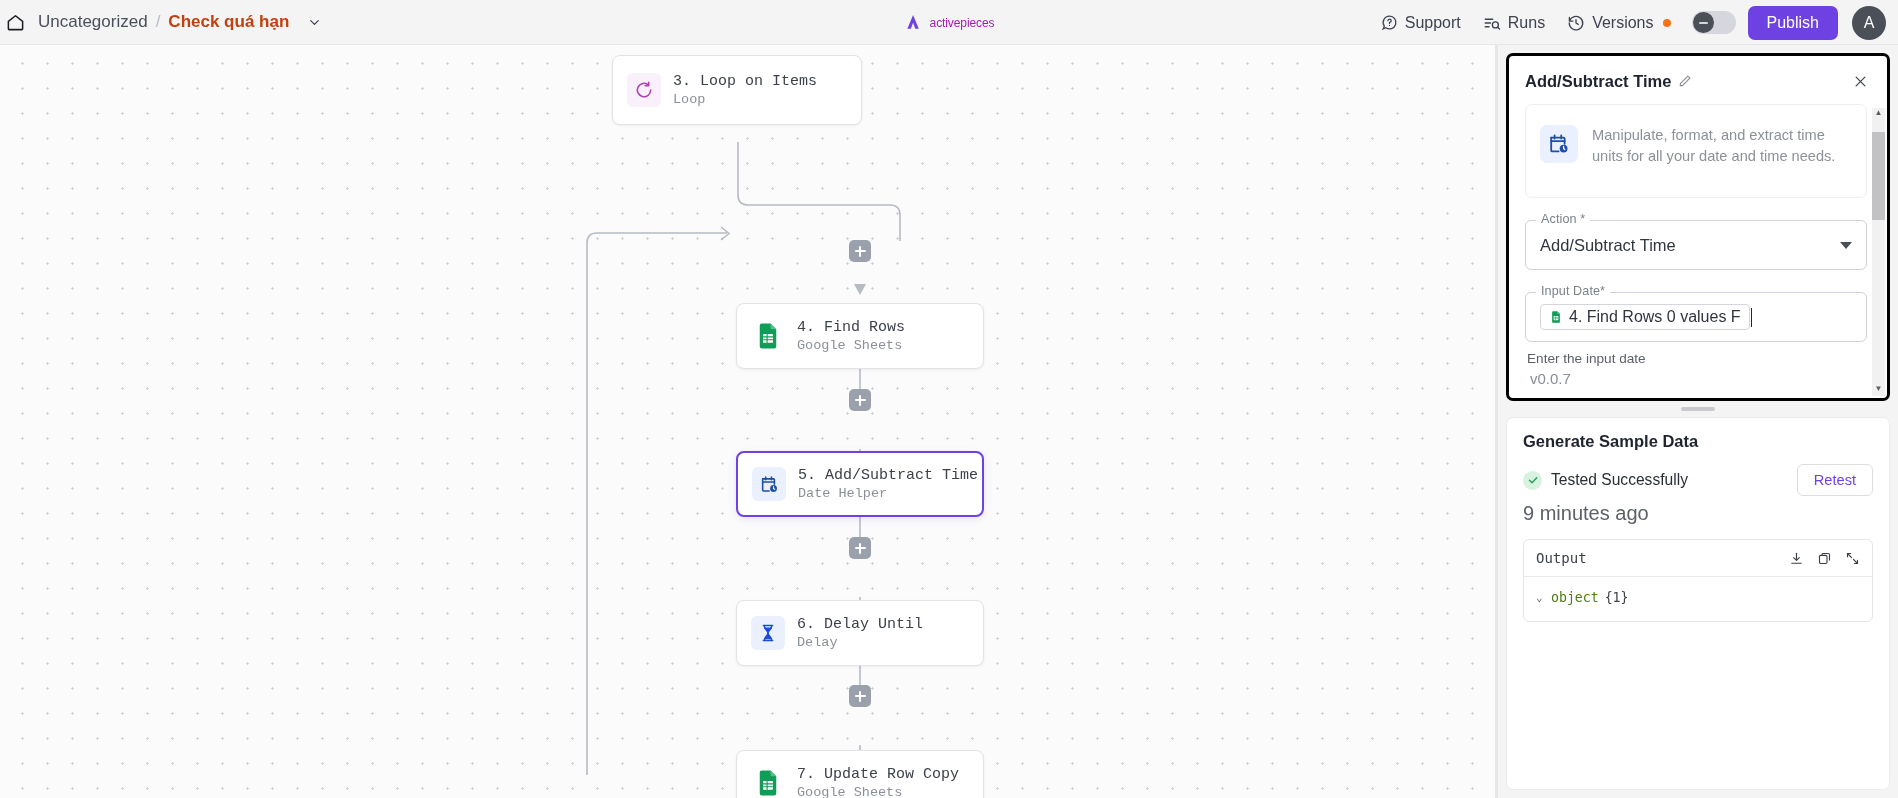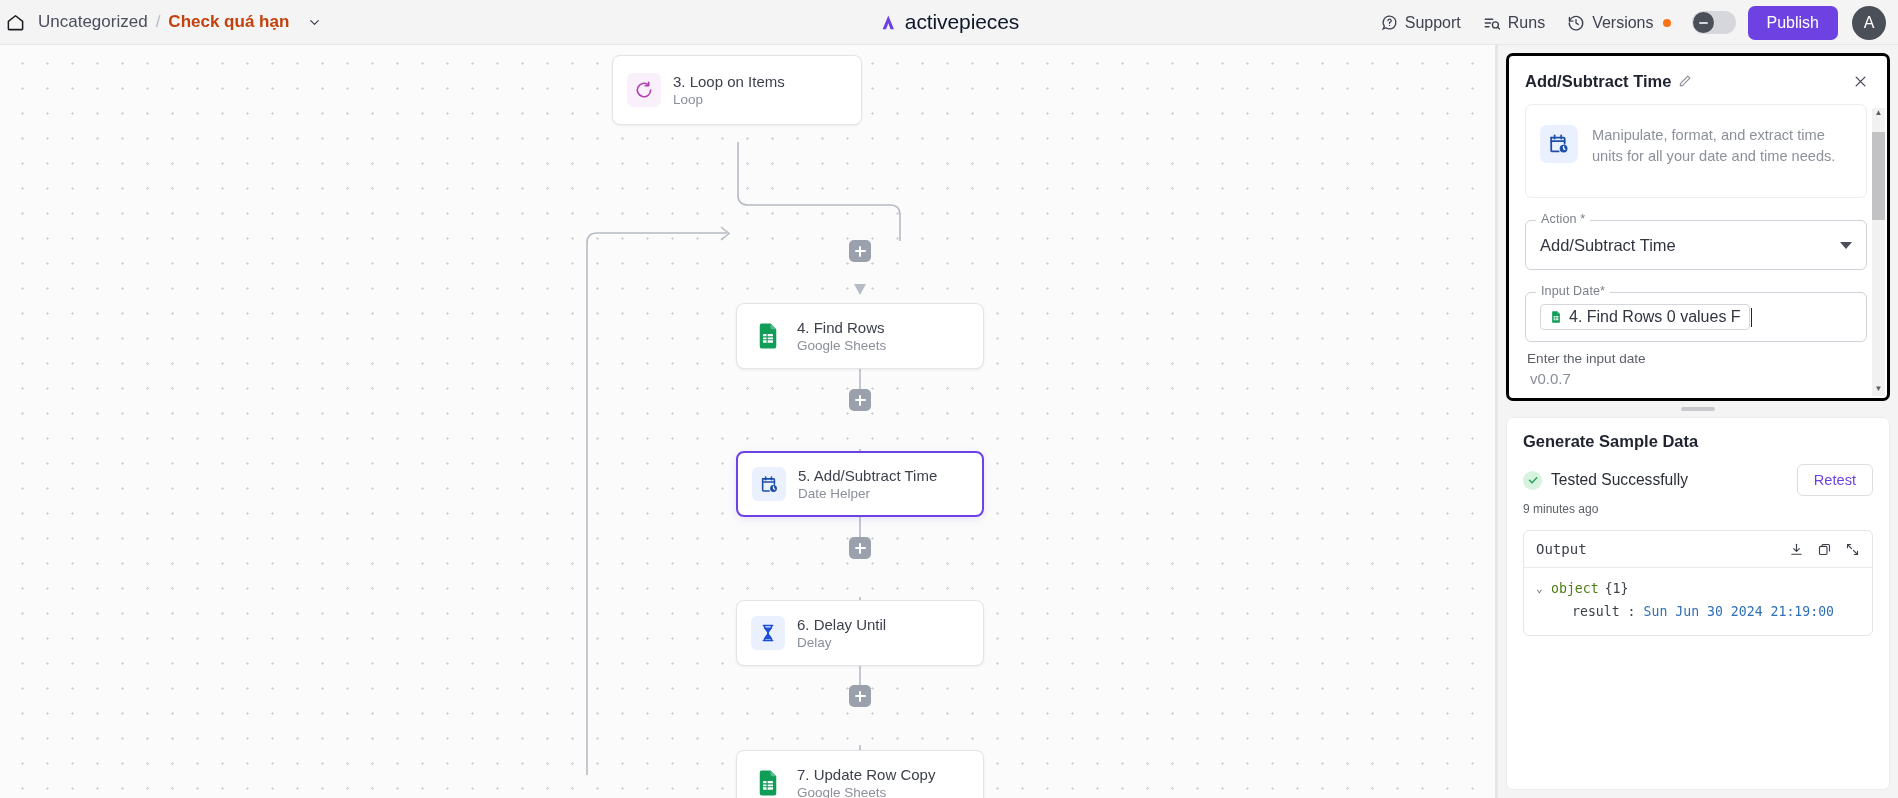--- a/index.html
+++ b/index.html
@@ -35,21 +35,21 @@
   .chev-btn {
     width: 26px; height: 26px; display:flex; align-items:center;
     justify-content:center; margin-left: 6px; border-radius: 4px;
   }
 
   .tb-center {
     position: absolute; left: 50%; top: 50%;
     transform: translate(-50%, -50%);
     display: flex; align-items: center; gap: 7px;
   }
-  .brand-text { font-size: 21px; color: #0f172a; letter-spacing: -0.1px; }
+  .brand-text { font-size: 12px; color: #a21caf; letter-spacing: -0.1px; }
 
   .tb-right {
     position: absolute; right: 12px; top: 0; height: 45px;
     display: flex; align-items: center; gap: 0px;
   }
   .tb-item {
     display: flex; align-items: center; gap: 7px;
     padding: 6px 11px; border-radius: 6px; cursor: pointer;
     font-size: 16px; color: #3f4350; white-space: nowrap;
   }
@@ -103,20 +103,21 @@
     position: absolute;
     width: 248px; height: 66px;
     background: #fff;
     border: 1px solid #e3e3e7;
     border-radius: 8px;
     display: flex; align-items: center;
     padding: 0 14px;
     box-shadow: 0 1px 3px rgba(20,20,30,.06);
     cursor: pointer;
     gap: 12px;
+    font-family: Liberation Mono, monospace;
   }
   .node.selected {
     border: 2px solid #6e41e2;
     box-shadow: 0 2px 8px rgba(110,65,226,.13);
   }
   .node-ico {
     width: 34px; height: 34px; border-radius: 6px;
     display: flex; align-items: center; justify-content: center;
     flex: 0 0 34px;
   }
@@ -237,21 +238,21 @@
     width: 19px; height: 19px; border-radius: 50%;
     background: #d7f3df; display: flex; align-items: center; justify-content: center;
     margin-right: 9px; flex: 0 0 19px;
   }
   .test-status { font-size: 15.6px; color: #2a2e37; }
   .retest-btn {
     margin-left: auto; border: 1px solid #dcdde1; background: #fff;
     color: #6e41e2; font-size: 14.6px; padding: 7px 16px;
     border-radius: 6px; cursor: pointer; font-family: inherit;
   }
-  .test-ago { font-size: 12px; color: #5c6068; margin-top: 6px; }
+  .test-ago { font-size: 20px; color: #5c6068; margin-top: 6px; }
 
   .output-box {
     margin-top: 14px; border: 1px solid #e4e5e8; border-radius: 6px;
     overflow: hidden; background: #fff;
   }
   .output-head {
     display: flex; align-items: center; padding: 10px 12px;
     border-bottom: 1px solid #e9eaec;
   }
   .output-label {
@@ -558,21 +559,16 @@
             </svg>
           </span>
         </div>
       </div>
       <div class="output-body">
         <div class="jline">
           <span class="jcaret">⌄</span>
           <span class="jkey">object</span>
           <span class="jcount">{1}</span>
         </div>
-        <div class="jrow2">
-          <span class="jprop">result</span>
-          <span class="jprop">:</span>
-          <span class="jval">Sun Jun 30 2024 21:19:00</span>
-        </div>
       </div>
     </div>
   </div>
 </div>
 
 </body></html>

